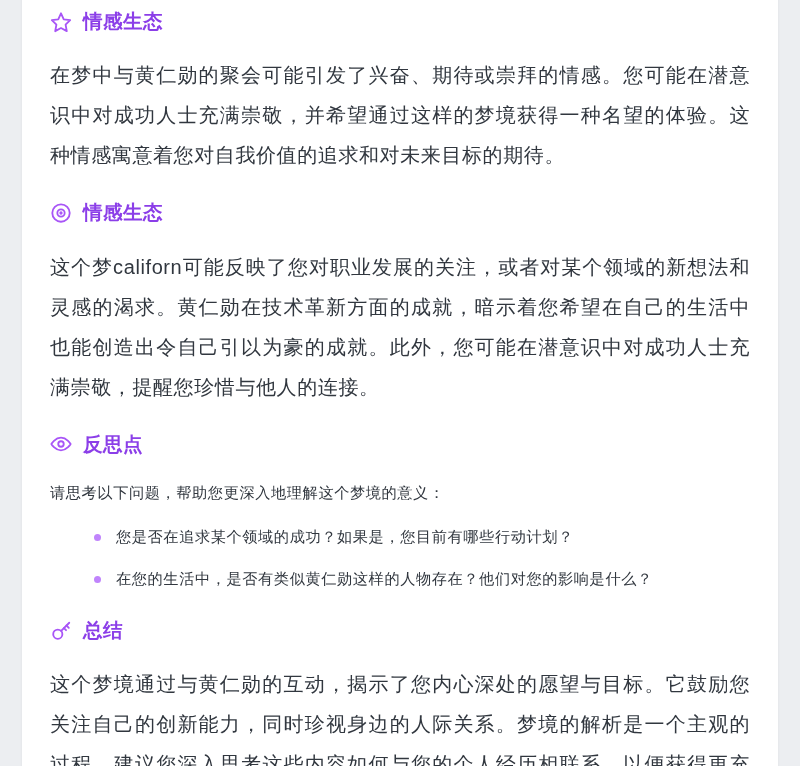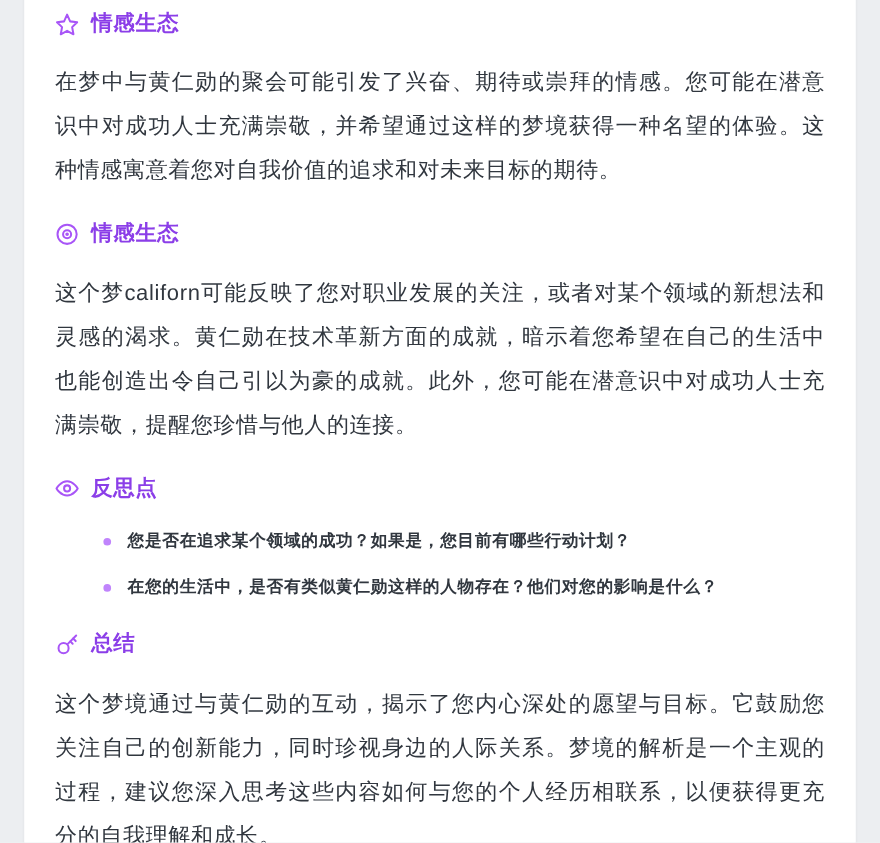--- a/index.html
+++ b/index.html
@@ -81,21 +81,20 @@
     padding: 0 0 0 66px;
     list-style: none;
   }
   ul.qlist li {
     position: relative;
     font-size: 15.2px;
     line-height: 1.85;
     color: #31373f;
     letter-spacing: 0.6px;
     margin-bottom: 14px;
-    font-weight: bold;
   }
   ul.qlist li .dot {
     position: absolute;
     left: -22px;
     top: 11px;
     width: 7px;
     height: 7px;
     border-radius: 50%;
     background: #c084fc;
   }
@@ -137,20 +136,21 @@
       <div class="section">
         <div class="sec-head">
           <span class="icon">
             <svg viewBox="0 0 24 24" fill="none" stroke="currentColor" stroke-width="2" stroke-linecap="round" stroke-linejoin="round">
               <path d="M1.5 12S5.5 5 12 5s10.5 7 10.5 7-4 7-10.5 7S1.5 12 1.5 12z"></path>
               <circle cx="12" cy="12" r="3"></circle>
             </svg>
           </span>
           <span class="sec-title">反思点</span>
         </div>
+        <p class="lead">请思考以下问题，帮助您更深入地理解这个梦境的意义：</p>
         <ul class="qlist">
           <li>
             <span class="dot"></span>
             <span>您是否在追求某个领域的成功？如果是，您目前有哪些行动计划？</span>
           </li>
           <li>
             <span class="dot"></span>
             <span>在您的生活中，是否有类似黄仁勋这样的人物存在？他们对您的影响是什么？</span>
           </li>
         </ul>

